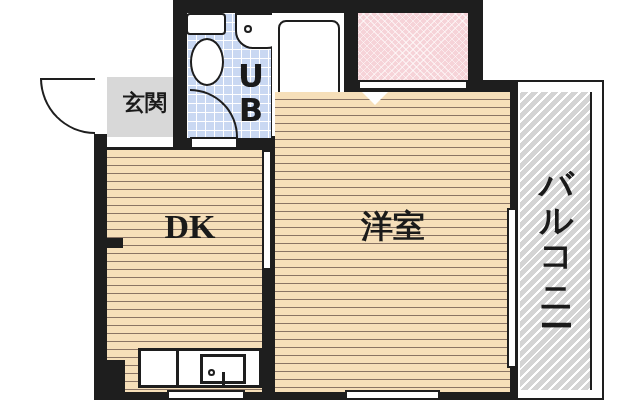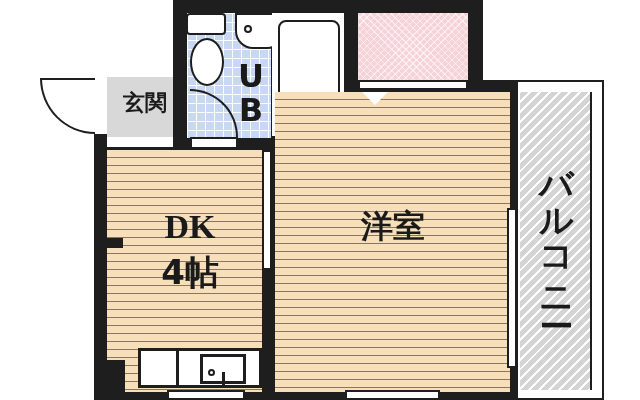--- a/index.html
+++ b/index.html
@@ -46,21 +46,20 @@
   <div class="abs white" style="left:358px;top:80px;width:110px;height:10px;border:2px solid #1e1e1e;"></div>
 
   <div class="abs floor" style="left:275px;top:92px;width:235px;height:300px;"></div>
   <div class="abs" style="left:362px;top:92px;width:0;height:0;border-left:13px solid transparent;border-right:13px solid transparent;border-top:13px solid #fff;"></div>
   <div class="abs lbl" style="left:308px;top:196px;width:170px;font-size:32px;margin-top:14px;">洋室</div>
 
   <div class="abs floor" style="left:107px;top:150px;width:155px;height:242px;"></div>
   <div class="abs wall" style="left:107px;top:238px;width:16px;height:10px;"></div>
   <div class="abs wall" style="left:107px;top:360px;width:18px;height:32px;"></div>
   <div class="abs lbl" style="left:140px;top:210px;width:100px;font-size:34px;font-family:Liberation Serif, serif;">DK</div>
-  <div class="abs lbl" style="left:140px;top:255px;width:100px;font-size:34px;">4帖</div>
   <div class="abs fix" style="left:138px;top:348px;width:124px;height:40px;"></div>
   <div class="abs" style="left:176px;top:350px;width:3px;height:36px;background:#1e1e1e;"></div>
   <div class="abs fix" style="left:200px;top:354px;width:46px;height:30px;"></div>
   <div class="abs" style="left:208px;top:369px;width:7px;height:7px;border:2px solid #1e1e1e;border-radius:50%;"></div>
   <div class="abs" style="left:222px;top:372px;width:3px;height:14px;background:#1e1e1e;"></div>
 
   <div class="abs white" style="left:262px;top:150px;width:10px;height:120px;border:2px solid #1e1e1e;"></div>
 
   <div class="abs white" style="left:507px;top:208px;width:10px;height:160px;border:2px solid #1e1e1e;"></div>
 

